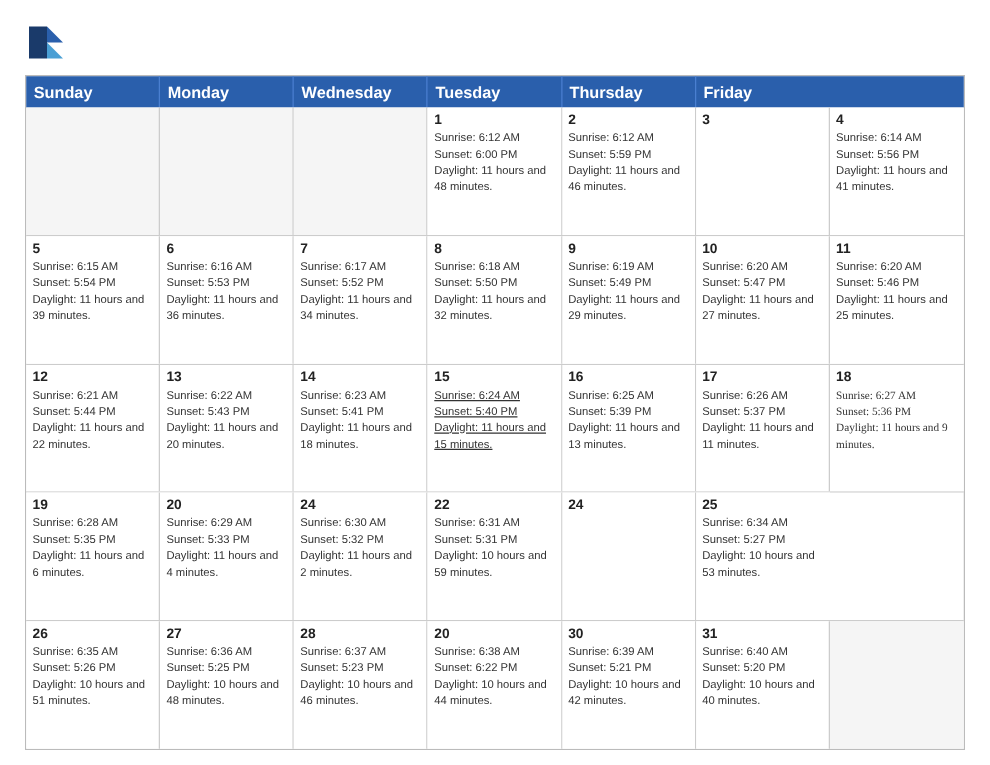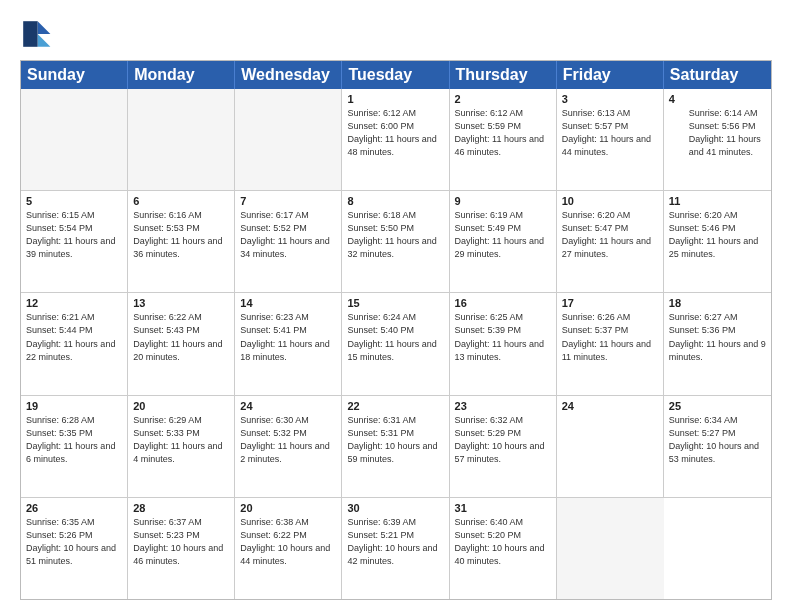--- a/index.html
+++ b/index.html
@@ -54,21 +54,21 @@
       font-size: 15px;
       color: #444;
     }
     .cal-header {
       display: grid;
       grid-template-columns: repeat(7, 1fr);
       background: #2a5fac;
     }
     .cal-header-cell {
       color: #fff;
-      font-size: 16px;
+      font-size: 13px;
       font-weight: bold;
       padding: 5px 6px;
       border-right: 1px solid #4a7fd0;
     }
     .cal-header-cell:last-child { border-right: none; }
     .cal-body {
       flex: 1;
       display: flex;
       flex-direction: column;
     }
@@ -132,48 +132,44 @@
   </div>
 
   <div class="outer-border">
     <div class="cal-header">
     <div class="cal-header-cell">Sunday</div>
         <div class="cal-header-cell">Monday</div>
         <div class="cal-header-cell">Wednesday</div>
         <div class="cal-header-cell">Tuesday</div>
         <div class="cal-header-cell">Thursday</div>
         <div class="cal-header-cell">Friday</div>
-        <div class="cal-header-cell">Saturday</div>
       </div>
     <div class="cal-body">
     <div class="cal-row">
           <div class="cal-cell empty"></div>
           <div class="cal-cell empty"></div>
           <div class="cal-cell empty"></div>
           <div class="cal-cell">
             <span class="day-num">1</span>
             <div class="cell-text" style="white-space: pre-line;">Sunrise: 6:12 AM
 Sunset: 6:00 PM
 Daylight: 11 hours and 48 minutes.</div>
           </div>
           <div class="cal-cell">
             <span class="day-num">2</span>
             <div class="cell-text" style="white-space: pre-line;">Sunrise: 6:12 AM
 Sunset: 5:59 PM
 Daylight: 11 hours and 46 minutes.</div>
           </div>
           <div class="cal-cell">
             <span class="day-num">3</span>
-            <div class="cell-text" style="white-space: pre-line;">Sunrise: 6:13 AM
-Sunset: 5:57 PM
-Daylight: 11 hours and 44 minutes.</div>
           </div>
           <div class="cal-cell">
             <span class="day-num">4</span>
-            <div class="cell-text" style="white-space: pre-line; margin-left: 20px;">Sunrise: 6:14 AM
+            <div class="cell-text" style="white-space: pre-line;">Sunrise: 6:14 AM
 Sunset: 5:56 PM
 Daylight: 11 hours and 41 minutes.</div>
           </div>
         </div>
         <div class="cal-row">
           <div class="cal-cell">
             <span class="day-num">5</span>
             <div class="cell-text" style="white-space: pre-line;">Sunrise: 6:15 AM
 Sunset: 5:54 PM
 Daylight: 11 hours and 39 minutes.</div>
@@ -229,39 +225,39 @@
 Daylight: 11 hours and 20 minutes.</div>
           </div>
           <div class="cal-cell">
             <span class="day-num">14</span>
             <div class="cell-text" style="white-space: pre-line;">Sunrise: 6:23 AM
 Sunset: 5:41 PM
 Daylight: 11 hours and 18 minutes.</div>
           </div>
           <div class="cal-cell">
             <span class="day-num">15</span>
-            <div class="cell-text" style="white-space: pre-line;">Sunrise: 6:24 AM
+            <div class="cell-text" style="white-space: pre-line; text-decoration: underline;">Sunrise: 6:24 AM
 Sunset: 5:40 PM
 Daylight: 11 hours and 15 minutes.</div>
           </div>
           <div class="cal-cell">
             <span class="day-num">16</span>
             <div class="cell-text" style="white-space: pre-line;">Sunrise: 6:25 AM
 Sunset: 5:39 PM
 Daylight: 11 hours and 13 minutes.</div>
           </div>
           <div class="cal-cell">
             <span class="day-num">17</span>
             <div class="cell-text" style="white-space: pre-line;">Sunrise: 6:26 AM
 Sunset: 5:37 PM
 Daylight: 11 hours and 11 minutes.</div>
           </div>
           <div class="cal-cell">
             <span class="day-num">18</span>
-            <div class="cell-text" style="white-space: pre-line;">Sunrise: 6:27 AM
+            <div class="cell-text" style="white-space: pre-line; font-family: Liberation Serif, serif;">Sunrise: 6:27 AM
 Sunset: 5:36 PM
 Daylight: 11 hours and 9 minutes.</div>
           </div>
         </div>
         <div class="cal-row">
           <div class="cal-cell">
             <span class="day-num">19</span>
             <div class="cell-text" style="white-space: pre-line;">Sunrise: 6:28 AM
 Sunset: 5:35 PM
 Daylight: 11 hours and 6 minutes.</div>
@@ -278,41 +274,41 @@
 Sunset: 5:32 PM
 Daylight: 11 hours and 2 minutes.</div>
           </div>
           <div class="cal-cell">
             <span class="day-num">22</span>
             <div class="cell-text" style="white-space: pre-line;">Sunrise: 6:31 AM
 Sunset: 5:31 PM
 Daylight: 10 hours and 59 minutes.</div>
           </div>
           <div class="cal-cell">
-            <span class="day-num">23</span>
-            <div class="cell-text" style="white-space: pre-line;">Sunrise: 6:32 AM
-Sunset: 5:29 PM
-Daylight: 10 hours and 57 minutes.</div>
-          </div>
-          <div class="cal-cell">
             <span class="day-num">24</span>
           </div>
           <div class="cal-cell">
             <span class="day-num">25</span>
             <div class="cell-text" style="white-space: pre-line;">Sunrise: 6:34 AM
 Sunset: 5:27 PM
 Daylight: 10 hours and 53 minutes.</div>
           </div>
         </div>
         <div class="cal-row">
           <div class="cal-cell">
             <span class="day-num">26</span>
             <div class="cell-text" style="white-space: pre-line;">Sunrise: 6:35 AM
 Sunset: 5:26 PM
 Daylight: 10 hours and 51 minutes.</div>
+          </div>
+          <div class="cal-cell">
+            <span class="day-num">27</span>
+            <div class="cell-text" style="white-space: pre-line;">Sunrise: 6:36 AM
+Sunset: 5:25 PM
+Daylight: 10 hours and 48 minutes.</div>
           </div>
           <div class="cal-cell">
             <span class="day-num">28</span>
             <div class="cell-text" style="white-space: pre-line;">Sunrise: 6:37 AM
 Sunset: 5:23 PM
 Daylight: 10 hours and 46 minutes.</div>
           </div>
           <div class="cal-cell">
             <span class="day-num">20</span>
             <div class="cell-text" style="white-space: pre-line;">Sunrise: 6:38 AM

